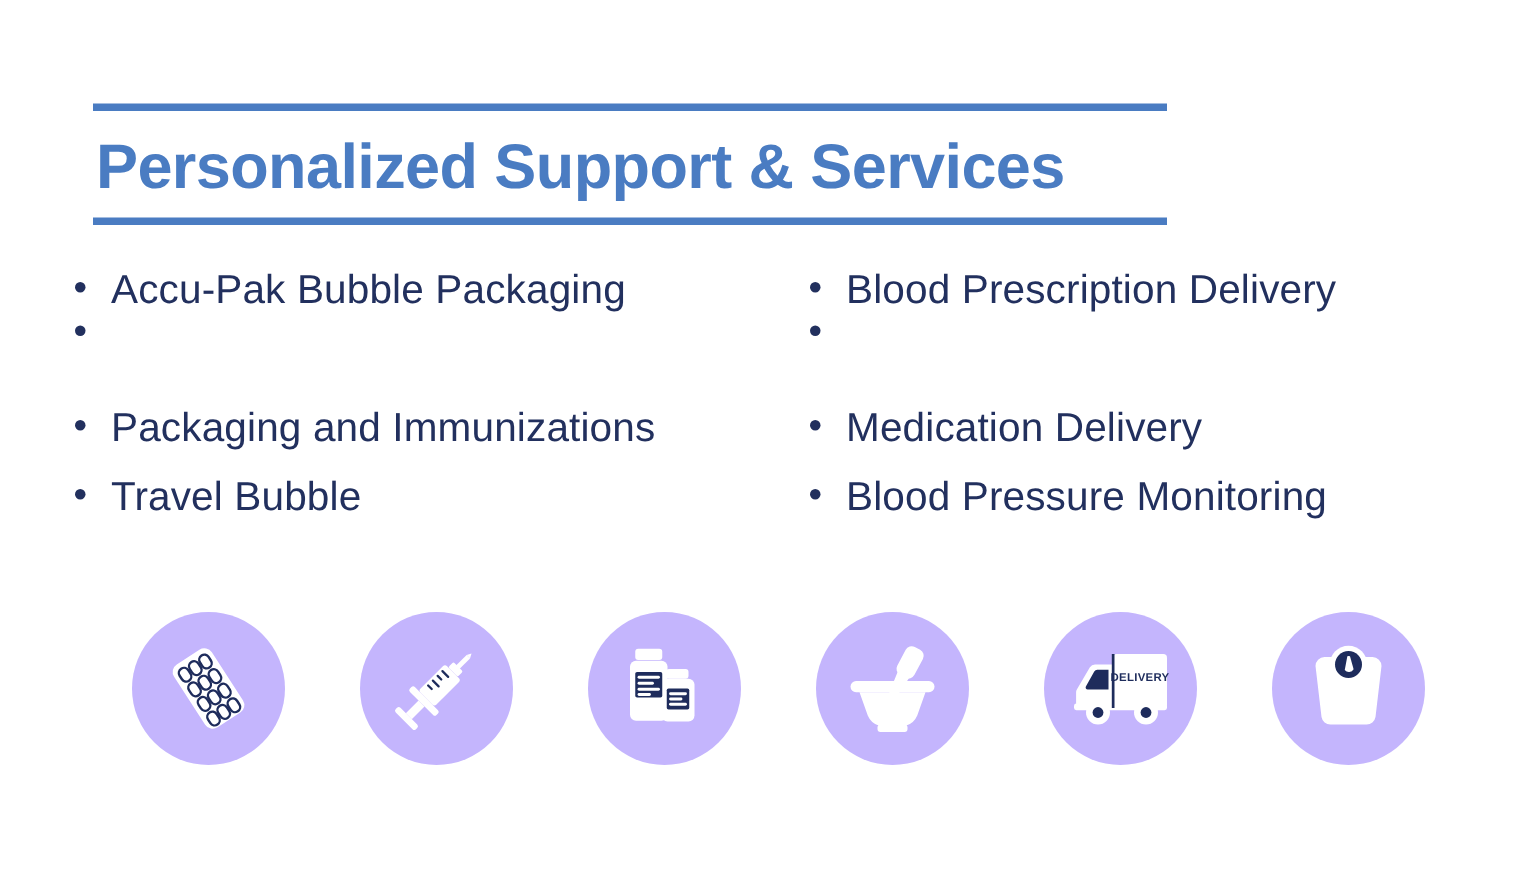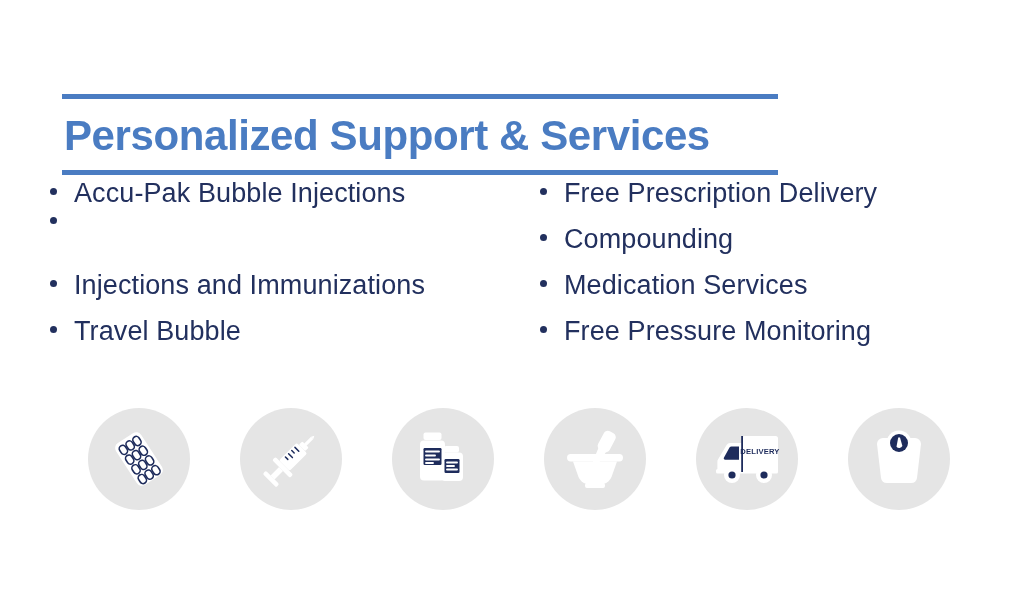--- a/index.html
+++ b/index.html
@@ -19,21 +19,20 @@
     background: #ffffff;
     overflow: hidden;
   }
 
   
   .title-block {
     position: absolute;
     left: 62px;
     top: 69px;
     width: 716px;
-    margin-top: 25px;
   }
   .rule {
     width: 100%;
     height: 5px;
     background: #4A7CC2;
     border-radius: 0;
   }
   .rule-top { margin-bottom: 0; }
   .rule-bottom { margin-top: 0; }
   .slide-title {
@@ -92,21 +91,21 @@
     position: absolute;
     left: 88px;
     top: 408px;
     display: flex;
     flex-direction: row;
   }
   .icon-circle {
     width: 102px;
     height: 102px;
     border-radius: 50%;
-    background: #e5e5e5;
+    background: #c4b5fd;
     margin-right: 50px;
     display: flex;
     align-items: center;
     justify-content: center;
   }
   .icon-circle:last-child { margin-right: 0; }
   .icon-circle svg { display: block; }
 </style>
 </head>
 <body>
@@ -117,51 +116,50 @@
     <div class="rule rule-top"></div>
     <div class="slide-title">Personalized Support &amp; Services</div>
     <div class="rule rule-bottom"></div>
   </div>
 
   <div class="lists">
 
     <div class="list-col col-left">
       <div class="service-item">
         <span class="bullet"></span>
-        <span class="service-label">Accu-Pak Bubble Injections</span>
-      </div>
-      <div class="service-item">
-        <span class="bullet"></span>
-      </div>
-      <div class="service-item">
-        <span class="bullet"></span>
-        <span class="service-label">Injections and Immunizations</span>
+        <span class="service-label">Accu-Pak Bubble Packaging</span>
+      </div>
+      <div class="service-item">
+        <span class="bullet"></span>
+      </div>
+      <div class="service-item">
+        <span class="bullet"></span>
+        <span class="service-label">Packaging and Immunizations</span>
       </div>
       <div class="service-item">
         <span class="bullet"></span>
         <span class="service-label">Travel Bubble</span>
       </div>
     </div>
 
     <div class="list-col col-right">
       <div class="service-item">
         <span class="bullet"></span>
-        <span class="service-label">Free Prescription Delivery</span>
-      </div>
-      <div class="service-item">
-        <span class="bullet"></span>
-        <span class="service-label">Compounding</span>
-      </div>
-      <div class="service-item">
-        <span class="bullet"></span>
-        <span class="service-label">Medication Services</span>
-      </div>
-      <div class="service-item">
-        <span class="bullet"></span>
-        <span class="service-label">Free Pressure Monitoring</span>
+        <span class="service-label">Blood Prescription Delivery</span>
+      </div>
+      <div class="service-item">
+        <span class="bullet"></span>
+      </div>
+      <div class="service-item">
+        <span class="bullet"></span>
+        <span class="service-label">Medication Delivery</span>
+      </div>
+      <div class="service-item">
+        <span class="bullet"></span>
+        <span class="service-label">Blood Pressure Monitoring</span>
       </div>
     </div>
 
   </div>
 
   <div class="icon-row">
 
     <div class="icon-circle">
       <span>
         <svg width="68" height="68" viewBox="0 0 68 68">

